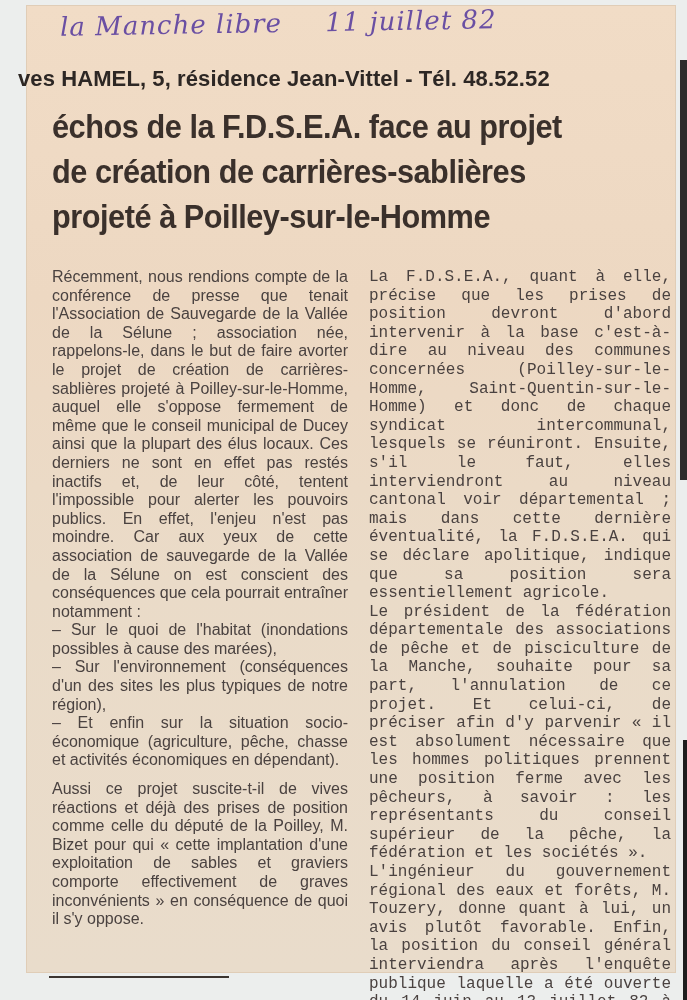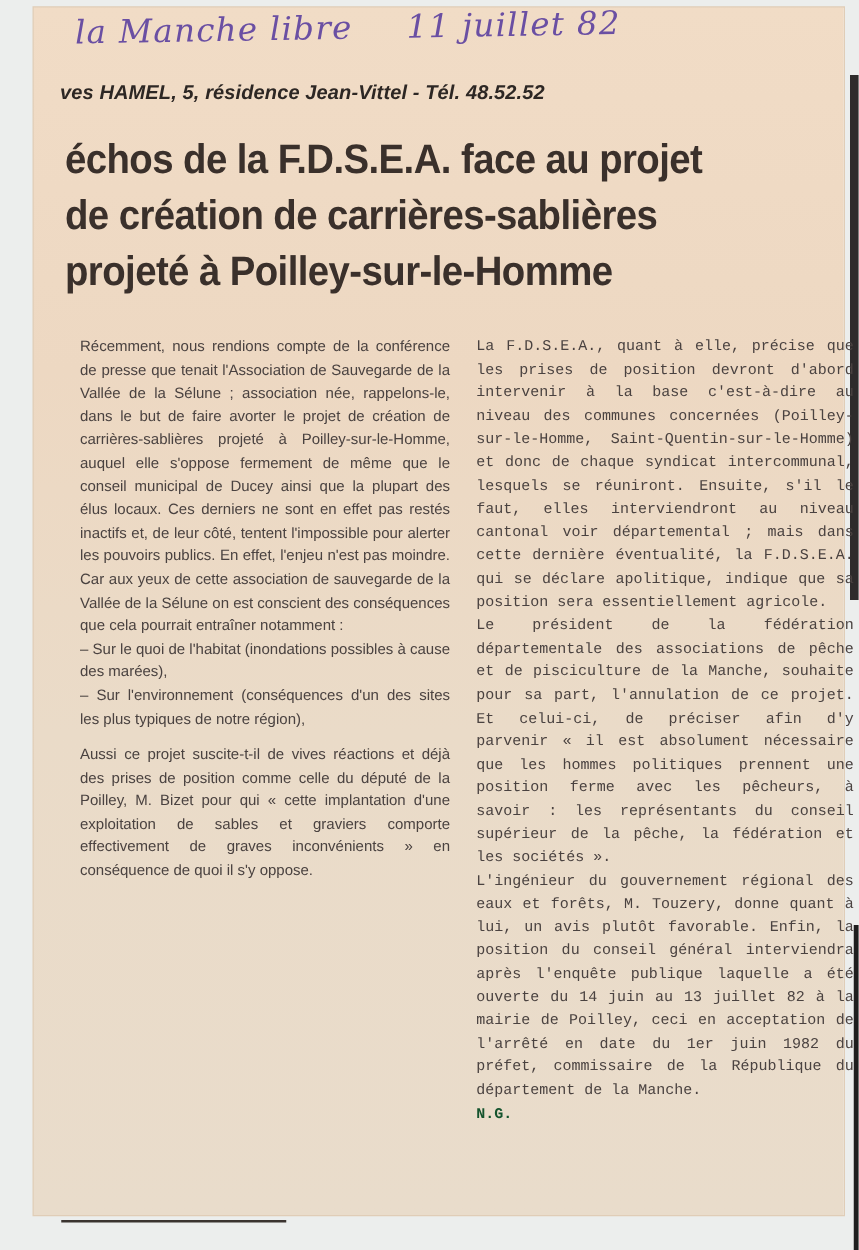--- a/index.html
+++ b/index.html
@@ -27,35 +27,34 @@
     position: absolute; left: 683px; top: 740px; width: 4px; height: 260px; background: #1e1e1e;
   }
   .handwriting {
     position: absolute; left: 60px; top: 8px;
     font-family: "DejaVu Serif", serif; font-style: italic;
     color: #6a4fa3; font-size: 26px; letter-spacing: 1px;
     transform: rotate(-1deg);
   }
   .handwriting .date { margin-left: 34px; }
   .address {
-    position: absolute; left: 48px; top: 66px;
-    font-weight: bold; font-size: 16px; color: #2d2724; letter-spacing: 0.1px; font-style: italic;
+    position: absolute; left: 18px; top: 66px;
+    font-weight: bold; font-size: 22px; color: #2d2724; letter-spacing: 0.1px;
   }
   .headline {
     position: absolute; left: 52px; top: 104px; width: 600px;
     font-weight: bold; font-size: 33px; line-height: 45px;
     color: #3a302b; letter-spacing: -0.5px;
     transform: scaleX(0.93); transform-origin: left top;
   }
   .headline div { white-space: nowrap; }
   .col {
     position: absolute; top: 268px; width: 296px;
-    font-size: 12px; line-height: 18.6px; color: #4a4240;
+    font-size: 16px; line-height: 18.6px; color: #4a4240;
     text-align: justify;
-    margin-left: 12px;
   }
   .col.left { left: 52px; }
   .col.right { left: 369px; width: 302px; font-family: Liberation Mono, monospace; }
   .col p { margin: 0; }
   .col p.gap { margin-top: 10px; }
   .signature { font-weight: bold; margin-top: 10px; color: #14532d; }
 </style>
 </head>
 <body>
 
@@ -73,20 +72,21 @@
 <div class="headline">
   <div>échos de la F.D.S.E.A. face au projet</div>
   <div>de création de carrières-sablières</div>
   <div>projeté à Poilley-sur-le-Homme</div>
 </div>
 
 <div class="col left">
   <p>Récemment, nous rendions compte de la conférence de presse que tenait l'Association de Sauvegarde de la Vallée de la Sélune ; association née, rappelons-le, dans le but de faire avorter le projet de création de carrières-sablières projeté à Poilley-sur-le-Homme, auquel elle s'oppose fermement de même que le conseil municipal de Ducey ainsi que la plupart des élus locaux. Ces derniers ne sont en effet pas restés inactifs et, de leur côté, tentent l'impossible pour alerter les pouvoirs publics. En effet, l'enjeu n'est pas moindre. Car aux yeux de cette association de sauvegarde de la Vallée de la Sélune on est conscient des conséquences que cela pourrait entraîner notamment :</p>
   <p>– Sur le quoi de l'habitat (inondations possibles à cause des marées),</p>
   <p>– Sur l'environnement (conséquences d'un des sites les plus typiques de notre région),</p>
+  <p>– Et enfin sur la situation socio-économique (agriculture, pêche, chasse et activités économiques en dépendant).</p>
   <p class="gap">Aussi ce projet suscite-t-il de vives réactions et déjà des prises de position comme celle du député de la Poilley, M. Bizet pour qui « cette implantation d'une exploitation de sables et graviers comporte effectivement de graves inconvénients » en conséquence de quoi il s'y oppose.</p>
 </div>
 
 <div class="col right">
   <p>La F.D.S.E.A., quant à elle, précise que les prises de position devront d'abord intervenir à la base c'est-à-dire au niveau des communes concernées (Poilley-sur-le-Homme, Saint-Quentin-sur-le-Homme) et donc de chaque syndicat intercommunal, lesquels se réuniront. Ensuite, s'il le faut, elles interviendront au niveau cantonal voir départemental ; mais dans cette dernière éventualité, la F.D.S.E.A. qui se déclare apolitique, indique que sa position sera essentiellement agricole.</p>
   <p>Le président de la fédération départementale des associations de pêche et de pisciculture de la Manche, souhaite pour sa part, l'annulation de ce projet. Et celui-ci, de préciser afin d'y parvenir « il est absolument nécessaire que les hommes politiques prennent une position ferme avec les pêcheurs, à savoir : les représentants du conseil supérieur de la pêche, la fédération et les sociétés ».</p>
   <p>L'ingénieur du gouvernement régional des eaux et forêts, M. Touzery, donne quant à lui, un avis plutôt favorable. Enfin, la position du conseil général interviendra après l'enquête publique laquelle a été ouverte du 14 juin au 13 juillet 82 à la mairie de Poilley, ceci en acceptation de l'arrêté en date du 1er juin 1982 du préfet, commissaire de la République du département de la Manche.</p>
   <p class="signature">N.G.</p>
 </div>
 

